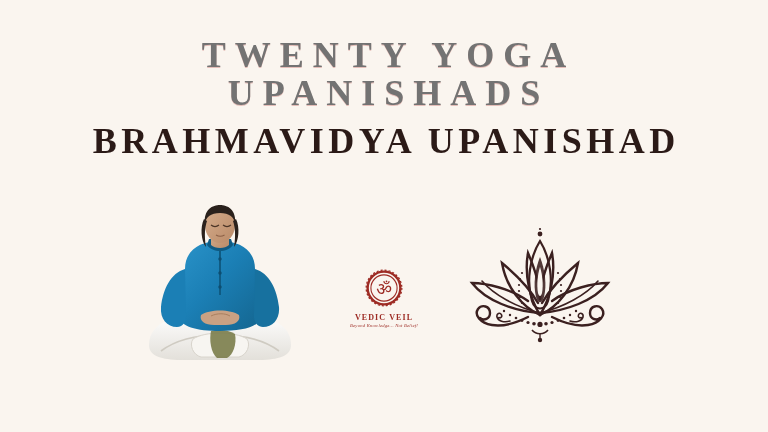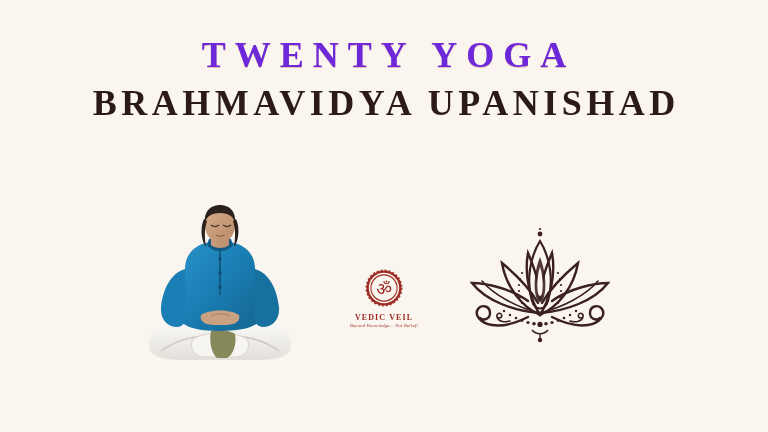--- a/index.html
+++ b/index.html
@@ -10,21 +10,21 @@
     position:relative;
   }
   .slide{position:absolute;inset:0;background:#faf5ef;}
 
   
   .titles{
     position:absolute;left:0;right:0;top:36px;
     text-align:center;
   }
   .t-line1,.t-line2{
-    color:#6d28d9;
+    color:#737373;
     font-weight:bold;
     font-size:36px;
     line-height:38px;
     letter-spacing:9px;
     text-indent:9px;
     font-family:"Liberation Serif", serif;
     text-shadow:0 1px 0 rgba(168,26,22,.25);
   }
   .t-line3{
     color:#2b1a17;
@@ -70,20 +70,21 @@
     font-style:italic;
   }
 </style>
 </head>
 <body>
 
 <div class="slide">
 
   <div class="titles">
     <div class="t-line1">TWENTY YOGA</div>
+    <div class="t-line2">UPANISHADS</div>
     <div class="t-line3">BRAHMAVIDYA UPANISHAD</div>
   </div>
 
   <div class="person">
     <svg viewBox="0 0 178 168" width="178" height="168">
       <defs>
         <linearGradient id="kurta" x1="0" y1="0" x2="1" y2="1">
           <stop offset="0%" stop-color="#2a93c9"></stop>
           <stop offset="45%" stop-color="#1b7fb5"></stop>
           <stop offset="100%" stop-color="#14658f"></stop>

